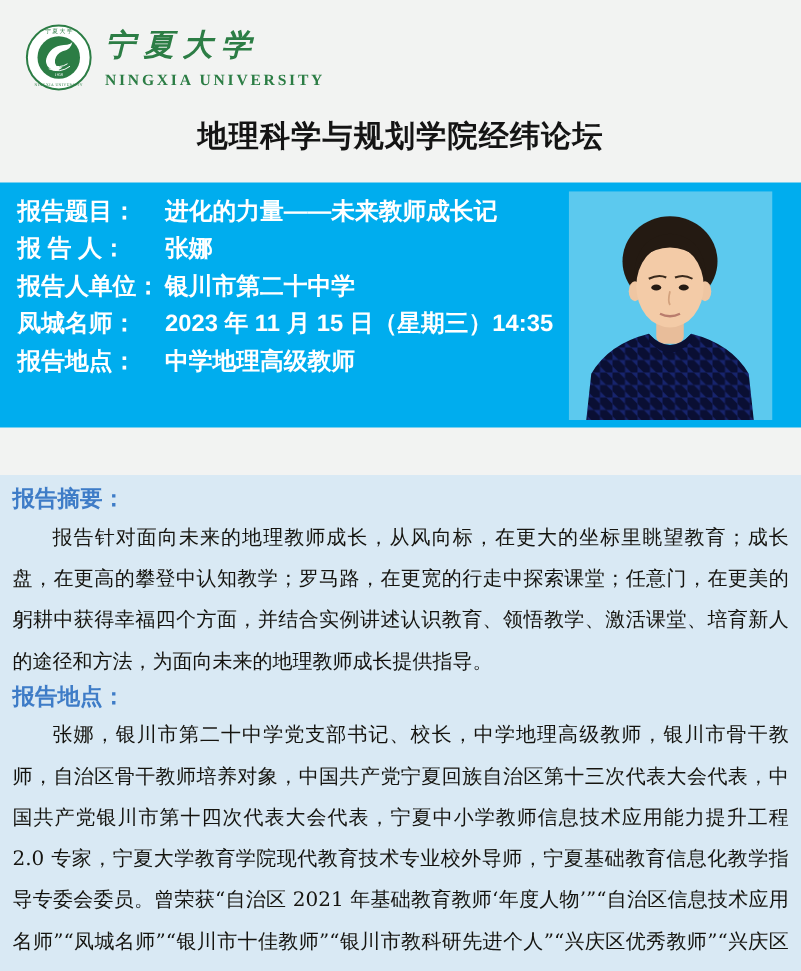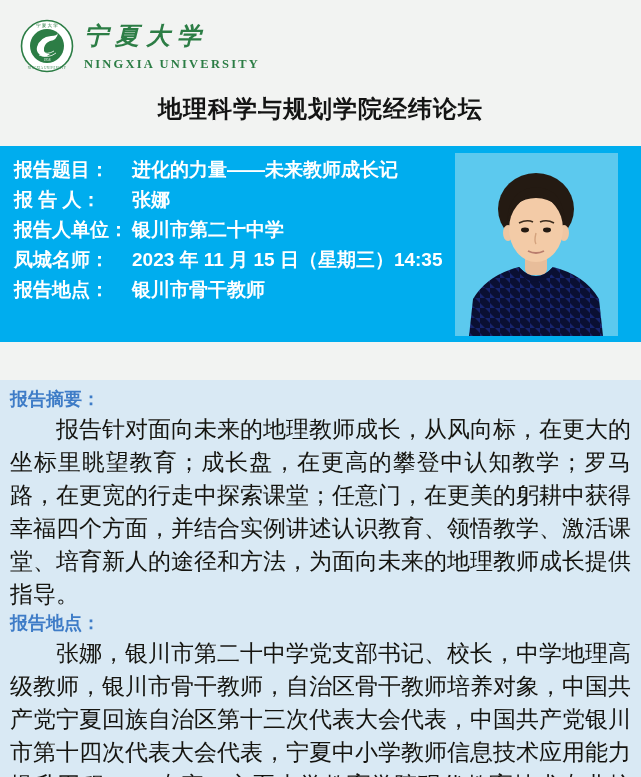--- a/index.html
+++ b/index.html
@@ -69,21 +69,21 @@
     padding: 7px 10px 12px 10px;
   }
   .section-heading {
     font-size: 18px; font-weight: bold;
     color: #3e7cc7;
     line-height: 25px;
     margin-bottom: 1px;
   }
   .body-para {
     font-family: "DejaVu Serif", "Liberation Serif", serif;
-    font-size: 23px;
+    font-size: 16px;
     line-height: 33px;
     color: #15140f;
     text-align: justify;
     text-indent: 2em;
   }
 </style>
 </head>
 <body>
 
 <div class="header">
@@ -117,21 +117,21 @@
     <div class="info-row">
       <span class="info-label">报 告 人：</span><span>张娜</span>
     </div>
     <div class="info-row">
       <span class="info-label">报告人单位：</span><span>银川市第二十中学</span>
     </div>
     <div class="info-row">
       <span class="info-label">凤城名师：</span><span>2023 年 11 月 15 日（星期三）14:35</span>
     </div>
     <div class="info-row">
-      <span class="info-label">报告地点：</span><span>银川市骨干教师</span>
+      <span class="info-label">报告地点：</span><span>中学地理高级教师</span>
     </div>
   </div>
 
   <div class="photo-wrap">
     <svg viewBox="0 0 163 183" aria-hidden="true">
       <defs>
         <pattern id="houndstooth" width="10" height="10" patternUnits="userSpaceOnUse">
           <rect width="10" height="10" fill="#17246d"></rect>
           <rect width="5" height="5" fill="#0a0f33"></rect>
           <rect x="5" y="5" width="5" height="5" fill="#0a0f33"></rect>

